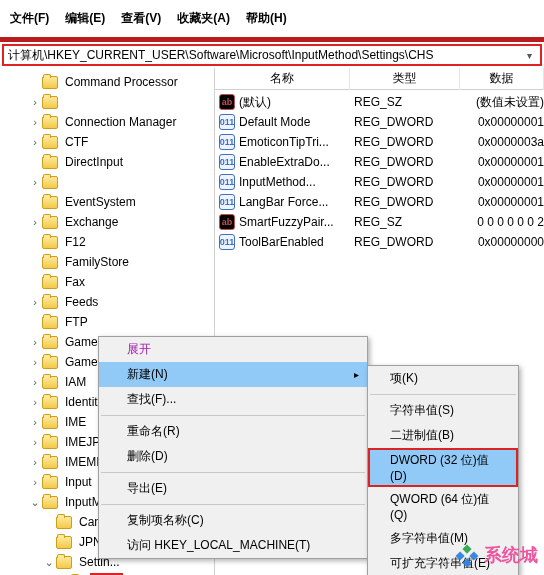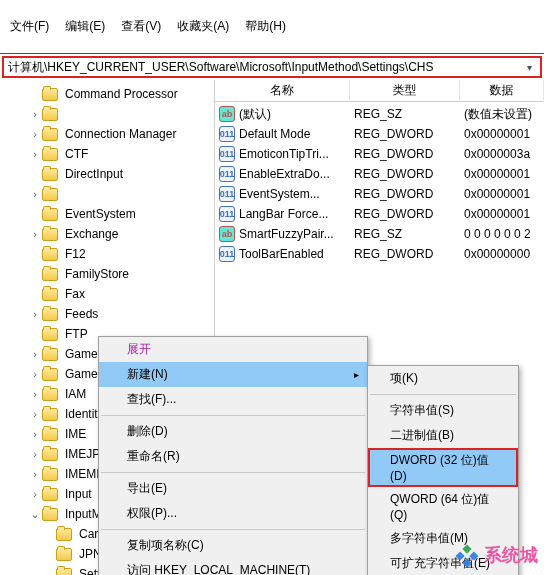--- a/index.html
+++ b/index.html
@@ -1,17 +1,17 @@
 <!DOCTYPE html>
 <html><head>
 <meta charset="utf-8">
 <style>
   * { box-sizing: border-box; margin: 0; padding: 0; }
   body { font-family: "Microsoft YaHei", "Segoe UI", Tahoma, sans-serif; font-size: 12px; background: #fff; width: 544px; height: 575px; overflow: hidden; position: relative; }
-  .menubar { display: flex; gap: 8px; padding: 16px 6px; border-bottom: 1px solid #b91c1c; }
+  .menubar { display: flex; gap: 8px; padding: 8px 6px; border-bottom: 5px solid #b91c1c; font-weight: bold; }
   .menubar span { padding: 2px 4px; }
   .addressbar { margin: 2px; border: 2px solid #d22; padding: 1px 4px; height: 22px; display: flex; align-items: center; background: #fff; }
   .addressbar input { border: none; outline: none; width: 100%; font-size: 12px; font-family: inherit; }
   .addr-arrow { font-size: 10px; color: #555; padding: 0 4px; }
   .main { display: flex; height: calc(100% - 50px); }
   .tree { width: 215px; border-right: 1px solid #d0d0d0; overflow: hidden; padding-top: 4px; position: relative; }
   .tnode { display: flex; align-items: center; height: 20px; white-space: nowrap; padding-left: 0; }
   .tnode .exp { width: 14px; text-align: center; color: #666; font-size: 11px; }
   .tnode .spacer { display:inline-block; }
   .folder-icon { width: 16px; height: 13px; background: linear-gradient(#ffe89a,#f3c94a); border: 1px solid #caa01a; border-radius: 2px; margin-right: 4px; flex-shrink:0; position:relative; }
@@ -20,25 +20,25 @@
   .tlabel.boxsel { border: 2px solid #d22; padding: 0 2px; }
   .list { flex: 1; overflow: hidden; }
   .listhead { display: flex; border-bottom: 1px solid #d0d0d0; height: 22px; align-items: center; background: #fff; }
   .listhead div { padding: 3px 6px; border-right: 1px solid #e6e6e6; text-align: center; }
   .col-name { width: 135px; }
   .col-type { width: 110px; }
   .col-data { flex: 1; }
   .listbody { padding-top: 2px; }
   .row { display: flex; align-items: center; height: 20px; }
   .vicon { width: 16px; height: 16px; margin: 0 4px; display:inline-flex; align-items:center; justify-content:center; font-size:9px; font-weight:bold; border:1px solid; border-radius:3px; flex-shrink:0;}
-  .vicon.sz { background:#5eead4; border-color:#c05050; color:#c05050;}
+  .vicon.sz { background:#000000; border-color:#c05050; color:#c05050;}
   .vicon.dw { background:#eef4ff; border-color:#4070c0; color:#4070c0;text-align:right;}
   .vname { width: 115px; overflow:hidden; text-overflow:ellipsis; white-space:nowrap; }
   .vtype { width: 110px; overflow:hidden; }
-  .vdata { flex:1; overflow:hidden; white-space:nowrap; }
+  .vdata { flex:1; overflow:hidden; white-space:nowrap;text-align:right; }
   .ctxmenu { position: absolute; background: #f0f0f0; border: 1px solid #a0a0a0; box-shadow: 2px 2px 5px rgba(0,0,0,.3); font-size: 12px; }
   .ctxmenu .mi { display:flex; align-items:center; padding: 4px 20px 4px 28px; min-width: 240px; position:relative; }
   .ctxmenu .mi.hi { background:#91c9f7; }
   .ctxmenu .mi.dis { color:#a21caf; }
   .ctxmenu .mi .arrow { position:absolute; right:8px; font-size:10px; }
   .ctxmenu hr { border:none; border-top:1px solid #c8c8c8; margin: 3px 2px; }
   .submenu { position:absolute; left: 268px; top: 28px; }
   .submenu .mi { min-width: 150px; padding: 4px 18px 4px 22px;}
   .submenu .mi.box { border:2px solid #d22; background:#91c9f7; padding:2px 16px 2px 20px;}
   .watermark { position:absolute; right:6px; bottom:6px; display:flex; font-size:18px; font-weight:bold; color:#ec4899; opacity:.92;}
@@ -244,21 +244,21 @@
           <span class="vdata">0x0000003a</span>
         </div>
         <div class="row">
           <span class="vicon dw">011</span>
           <span class="vname">EnableExtraDo...</span>
           <span class="vtype">REG_DWORD</span>
           <span class="vdata">0x00000001</span>
         </div>
         <div class="row">
           <span class="vicon dw">011</span>
-          <span class="vname">EventSystem...</span>
+          <span class="vname">InputMethod...</span>
           <span class="vtype">REG_DWORD</span>
           <span class="vdata">0x00000001</span>
         </div>
         <div class="row">
           <span class="vicon dw">011</span>
           <span class="vname">LangBar Force...</span>
           <span class="vtype">REG_DWORD</span>
           <span class="vdata">0x00000001</span>
         </div>
         <div class="row">
@@ -278,25 +278,24 @@
 </div>
 
 <div class="ctxmenu" id="ctx1" style="left:98px; top:336px; width:270px;">
   <div class="mi dis">展开</div>
   <div class="mi hi">
       <span>新建(N)</span>
       <span class="arrow">▸</span>
     </div>
   <div class="mi">查找(F)...</div>
   <hr>
+  <div class="mi">重命名(R)</div>
   <div class="mi">删除(D)</div>
-  <div class="mi">重命名(R)</div>
   <hr>
   <div class="mi">导出(E)</div>
-  <div class="mi">权限(P)...</div>
   <hr>
   <div class="mi">复制项名称(C)</div>
   <div class="mi">访问 HKEY_LOCAL_MACHINE(T)</div>
 
   <div class="ctxmenu submenu">
     <div class="mi">项(K)</div>
     <hr>
     <div class="mi">字符串值(S)</div>
     <div class="mi">二进制值(B)</div>
     <div class="mi box">DWORD (32 位)值(D)</div>

